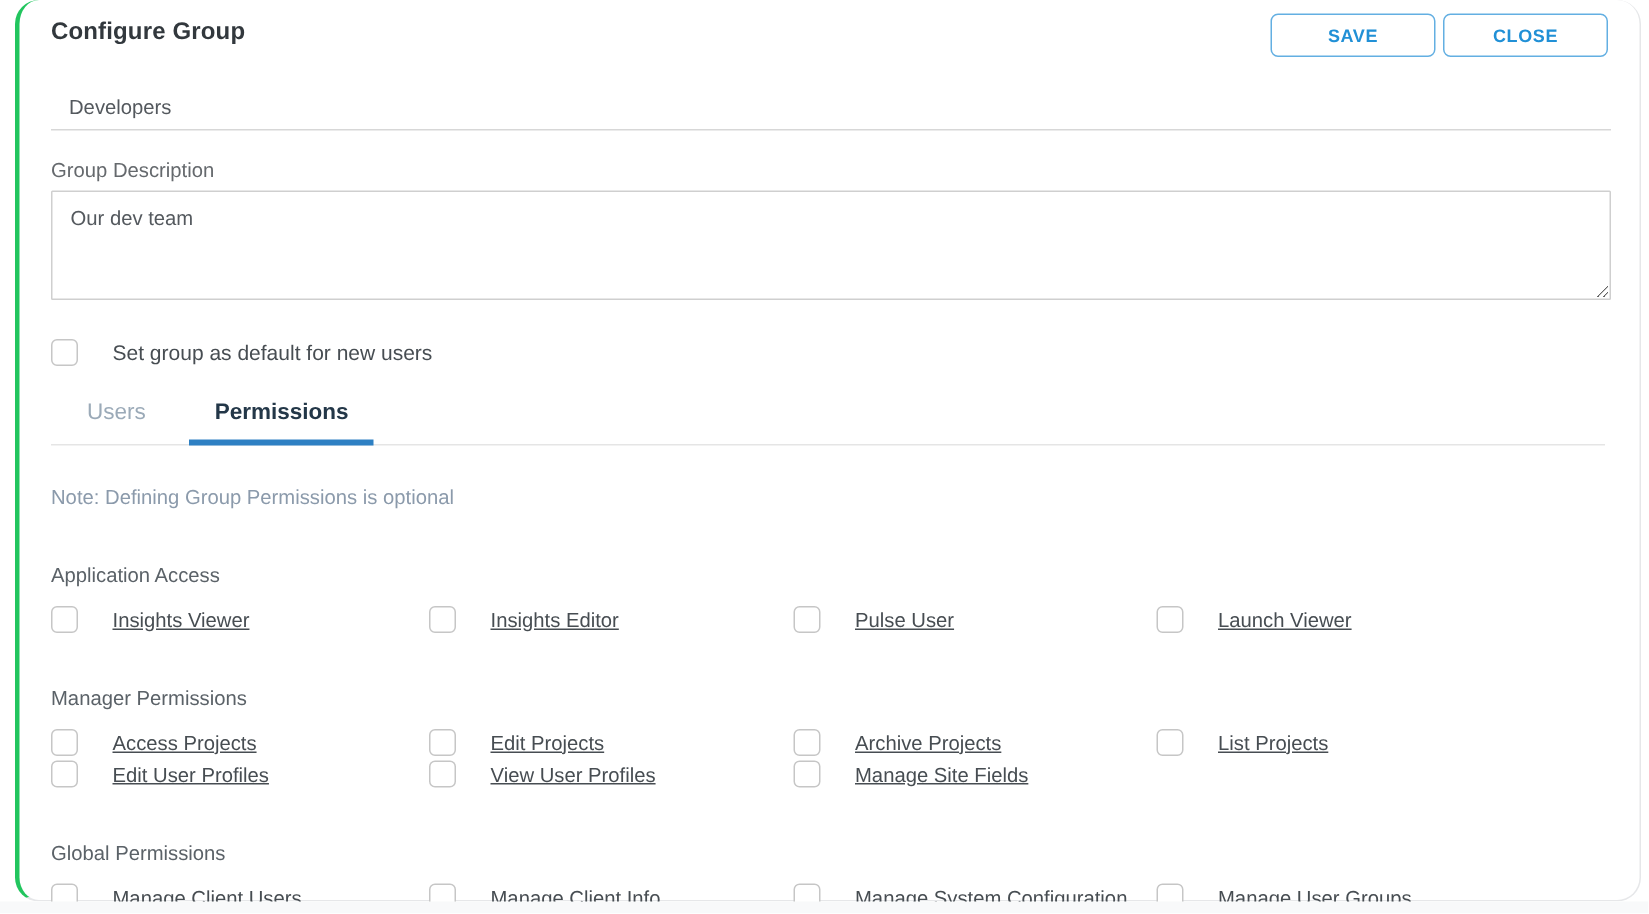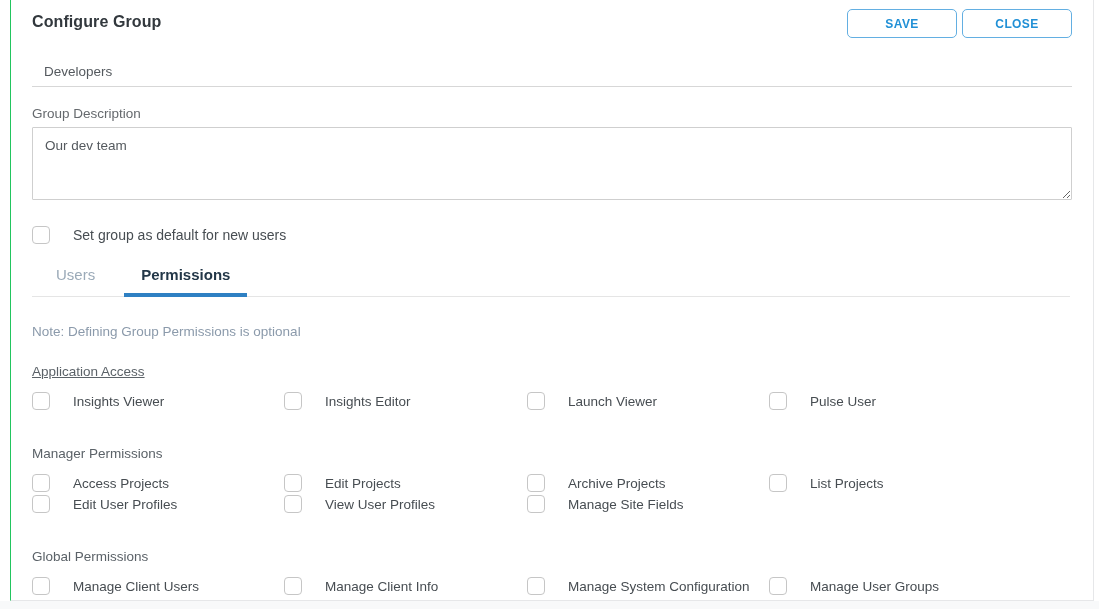--- a/index.html
+++ b/index.html
@@ -2,23 +2,24 @@
 <html><head>
 <meta charset="utf-8">
 <style>
   * { box-sizing: border-box; margin: 0; padding: 0; }
   html, body { width: 1099px; height: 609px; background: #ffffff; overflow: hidden; }
   body { font-family: "Liberation Sans", "DejaVu Sans", sans-serif; color: #474d52; position: relative; }
 
   .panel {
     position: absolute; left: 10px; top: 0; width: 1084px; height: 601px;
     background: #ffffff;
-    border-left: 1px solid #22c55e;
+    border-left: 3px solid #22c55e;
     border-right: 1px solid #e6e7e9;
     border-bottom: 1px solid #e6e7e9;
+    border-radius: 16px;
   }
   .bottom-strip {
     position: absolute; left: 0; top: 601px; width: 1099px; height: 8px;
     background: #f8f9fa;
   }
 
   
   .header-row {
     position: absolute; top: 9px; left: 21px; right: 21px;
     display: flex; justify-content: space-between; align-items: flex-start;
@@ -73,24 +74,24 @@
   .tab.active {
     color: #233748; font-weight: bold;
     border-bottom: 4px solid #2e80c3;
   }
 
   .note { position: absolute; top: 324px; left: 21px; font-size: 13.5px; color: #8b9aab; }
 
   
   .perm-area { position: absolute; top: 358px; left: 21px; width: 1040px; }
   .section-title { font-size: 13.5px; color: #5b6268; margin-top: 36px; }
-  .perm-section:first-child .section-title { margin-top: 6px; text-decoration: underline; }
+  .perm-section:first-child .section-title { margin-top: 18px; }
   .perm-row {
     display: grid; grid-template-columns: 252px 243px 242px 1fr;
-    margin-top: 13px; align-items: center;
+    margin-top: 13px; align-items: center; text-decoration: underline;
   }
   .perm-row + .perm-row { margin-top: 3px; }
 </style>
 </head>
 <body>
 
 <div class="panel">
 
   <div class="header-row">
     <div class="page-title">Configure Group</div>
@@ -124,25 +125,25 @@
           <label class="cb-row">
             <span class="cb"></span>
             <span class="cb-label">Insights Viewer</span>
           </label>
           <label class="cb-row">
             <span class="cb"></span>
             <span class="cb-label">Insights Editor</span>
           </label>
           <label class="cb-row">
             <span class="cb"></span>
+            <span class="cb-label">Pulse User</span>
+          </label>
+          <label class="cb-row">
+            <span class="cb"></span>
             <span class="cb-label">Launch Viewer</span>
-          </label>
-          <label class="cb-row">
-            <span class="cb"></span>
-            <span class="cb-label">Pulse User</span>
           </label>
         </div>
       </div>
       <div class="perm-section">
         <div class="section-title">Manager Permissions</div>
         <div class="perm-row">
           <label class="cb-row">
             <span class="cb"></span>
             <span class="cb-label">Access Projects</span>
           </label>

